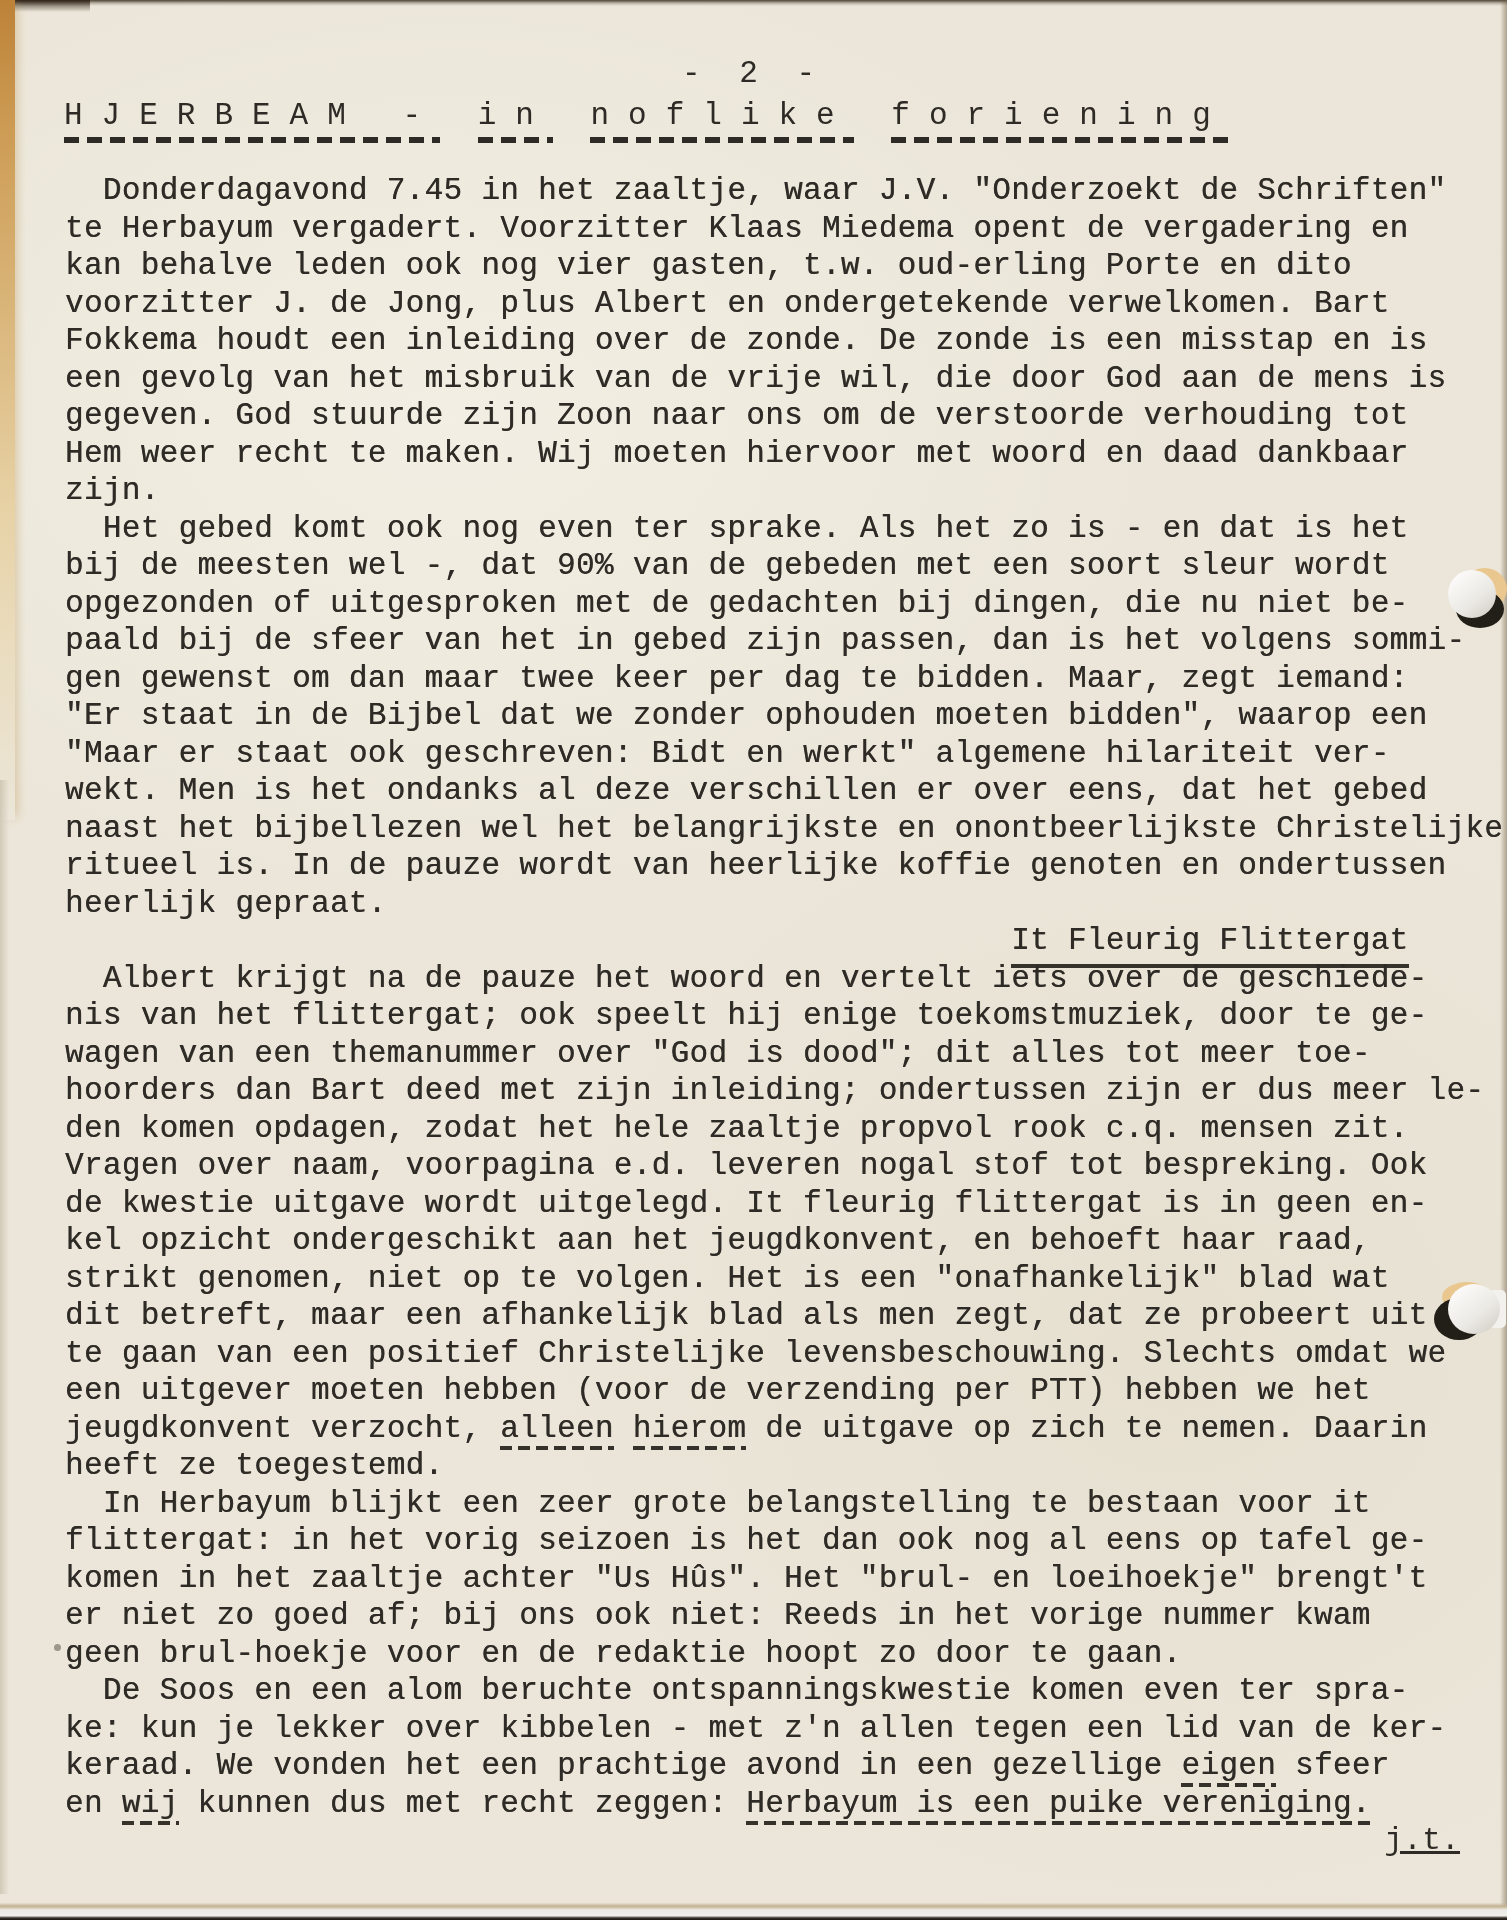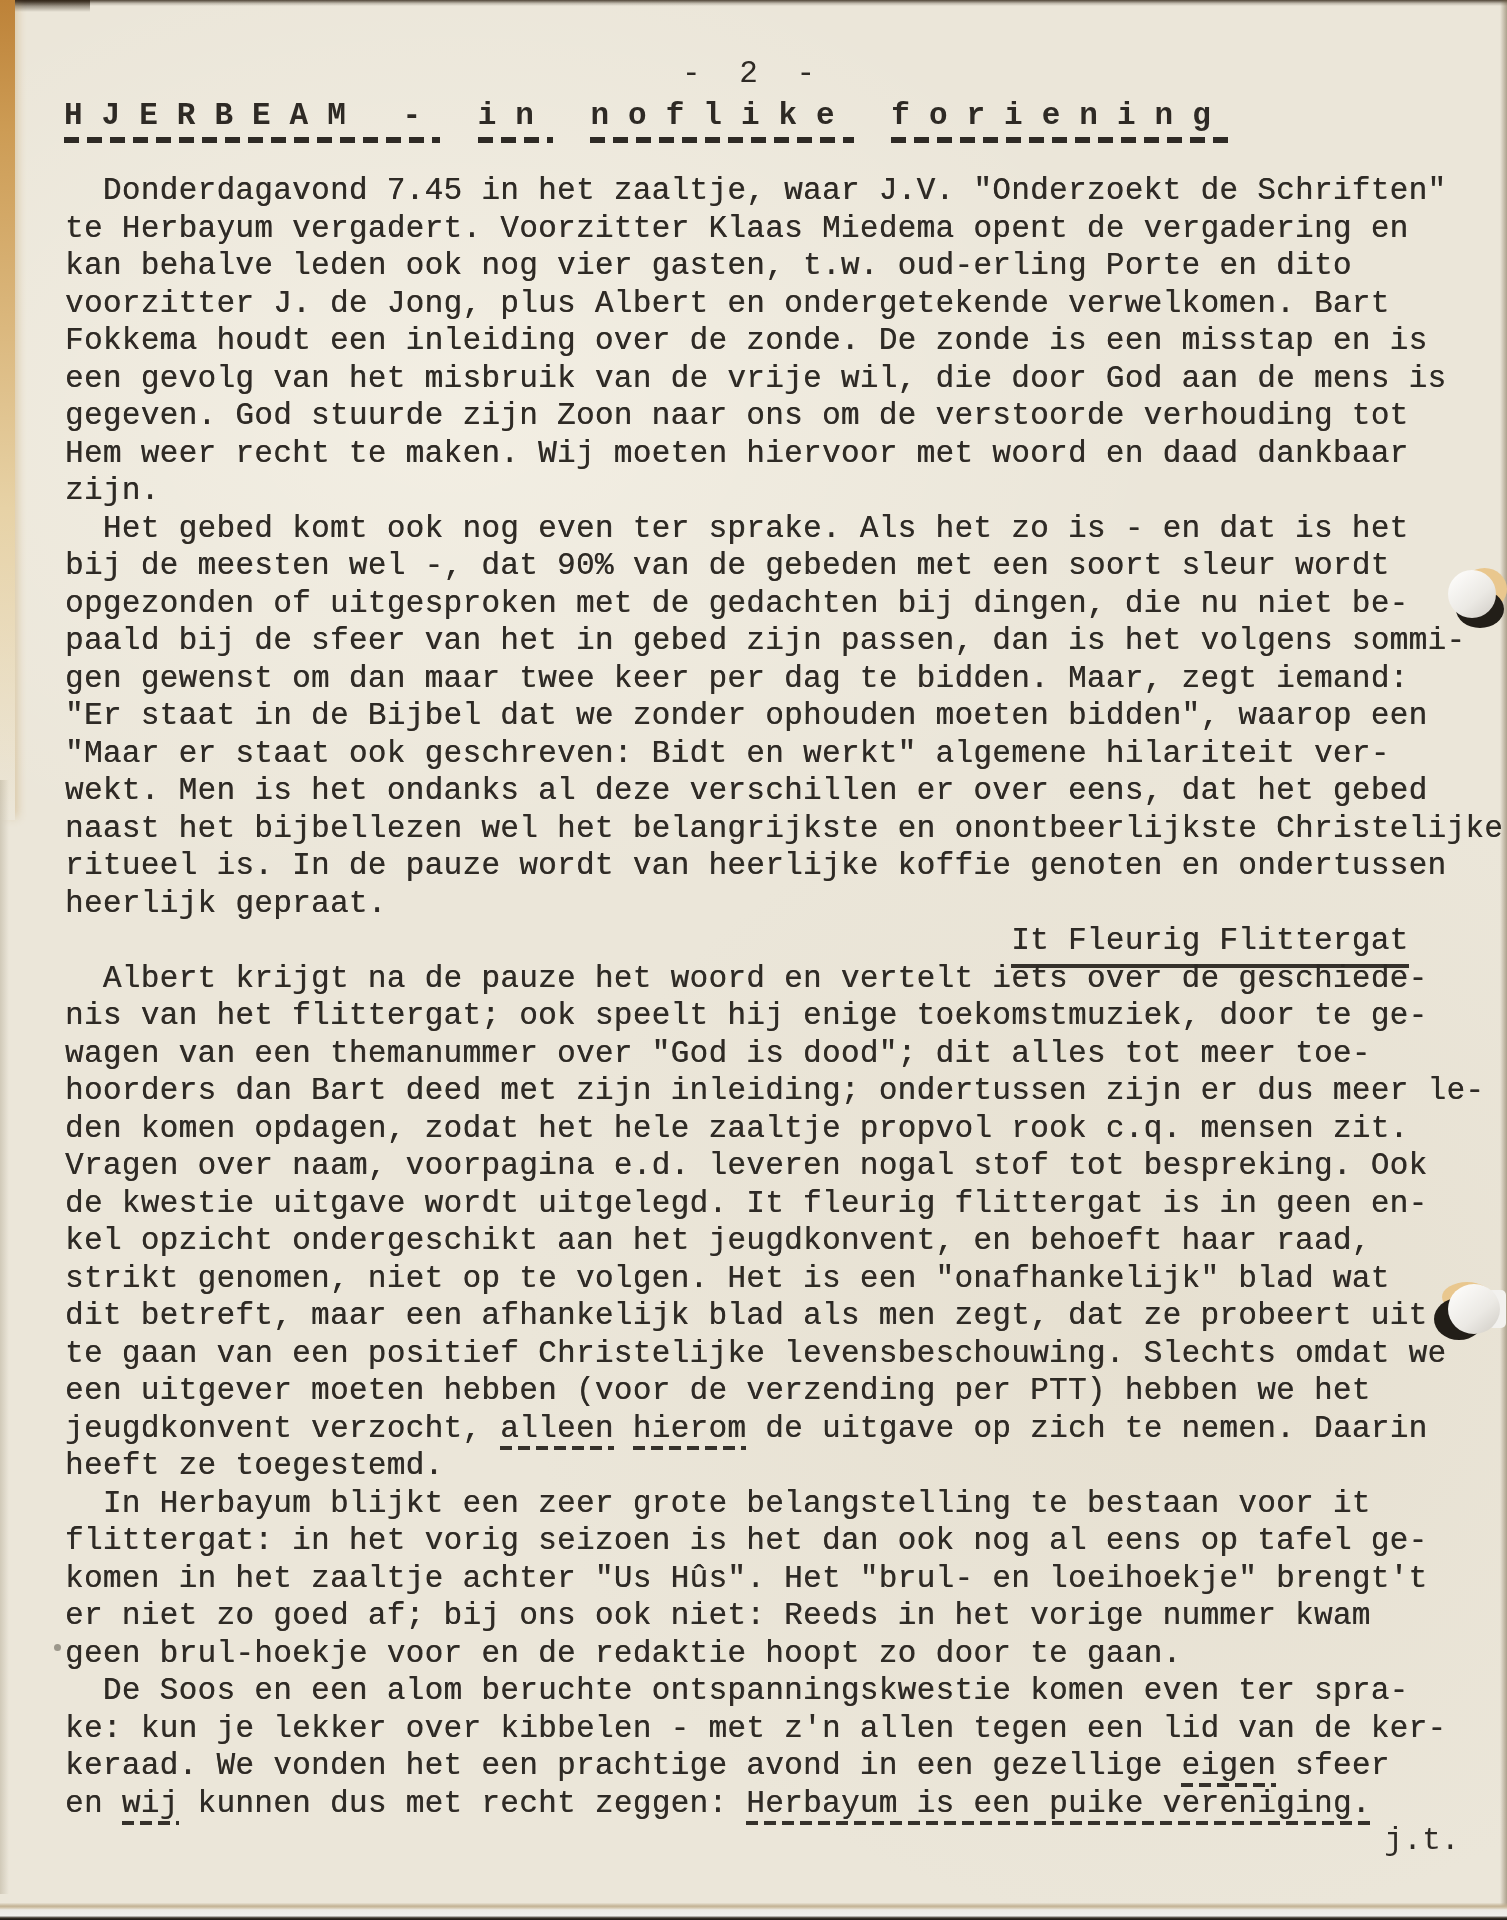--- a/index.html
+++ b/index.html
@@ -59,21 +59,21 @@
   .hole .tab { border-radius: 5px; background: #f2f1ee; }
   
   .pagenum {
     position: absolute; top: 56px; left: 0; width: 100%;
     text-align: center;
     font-size: 31px; letter-spacing: 10px;
     white-space: pre;
   }
   .title {
     position: absolute; top: 98px; left: 64px;
-    margin: 0; font-weight: bold;
+    margin: 0; font-weight: normal;
     font-size: 31px; letter-spacing: 19px;
     white-space: pre;
   }
   .title .u-dash {
     background-image: repeating-linear-gradient(90deg, #2e2a25 0px, #2e2a25 15px, rgba(0,0,0,0) 15px, rgba(0,0,0,0) 23px);
     background-repeat: no-repeat;
     background-position: 0 100%;
     background-size: 100% 6px;
     padding-bottom: 10px;
   }
@@ -93,20 +93,21 @@
   }
   .u-solid {
     border-bottom: 4px solid #35312b;
     padding-bottom: 6px;
   }
   .signature {
     position: absolute; top: 1823px; left: 65px; width: 1395px;
     text-align: right;
     font-size: 31px; letter-spacing: 0.32px;
     white-space: pre;
+    text-decoration: underline;
   }
 </style>
 </head>
 <body>
 
 <div class="page">
 
   <div class="edge-top"></div>
   <div class="corner-tl"></div>
   <div class="edge-left"></div>

